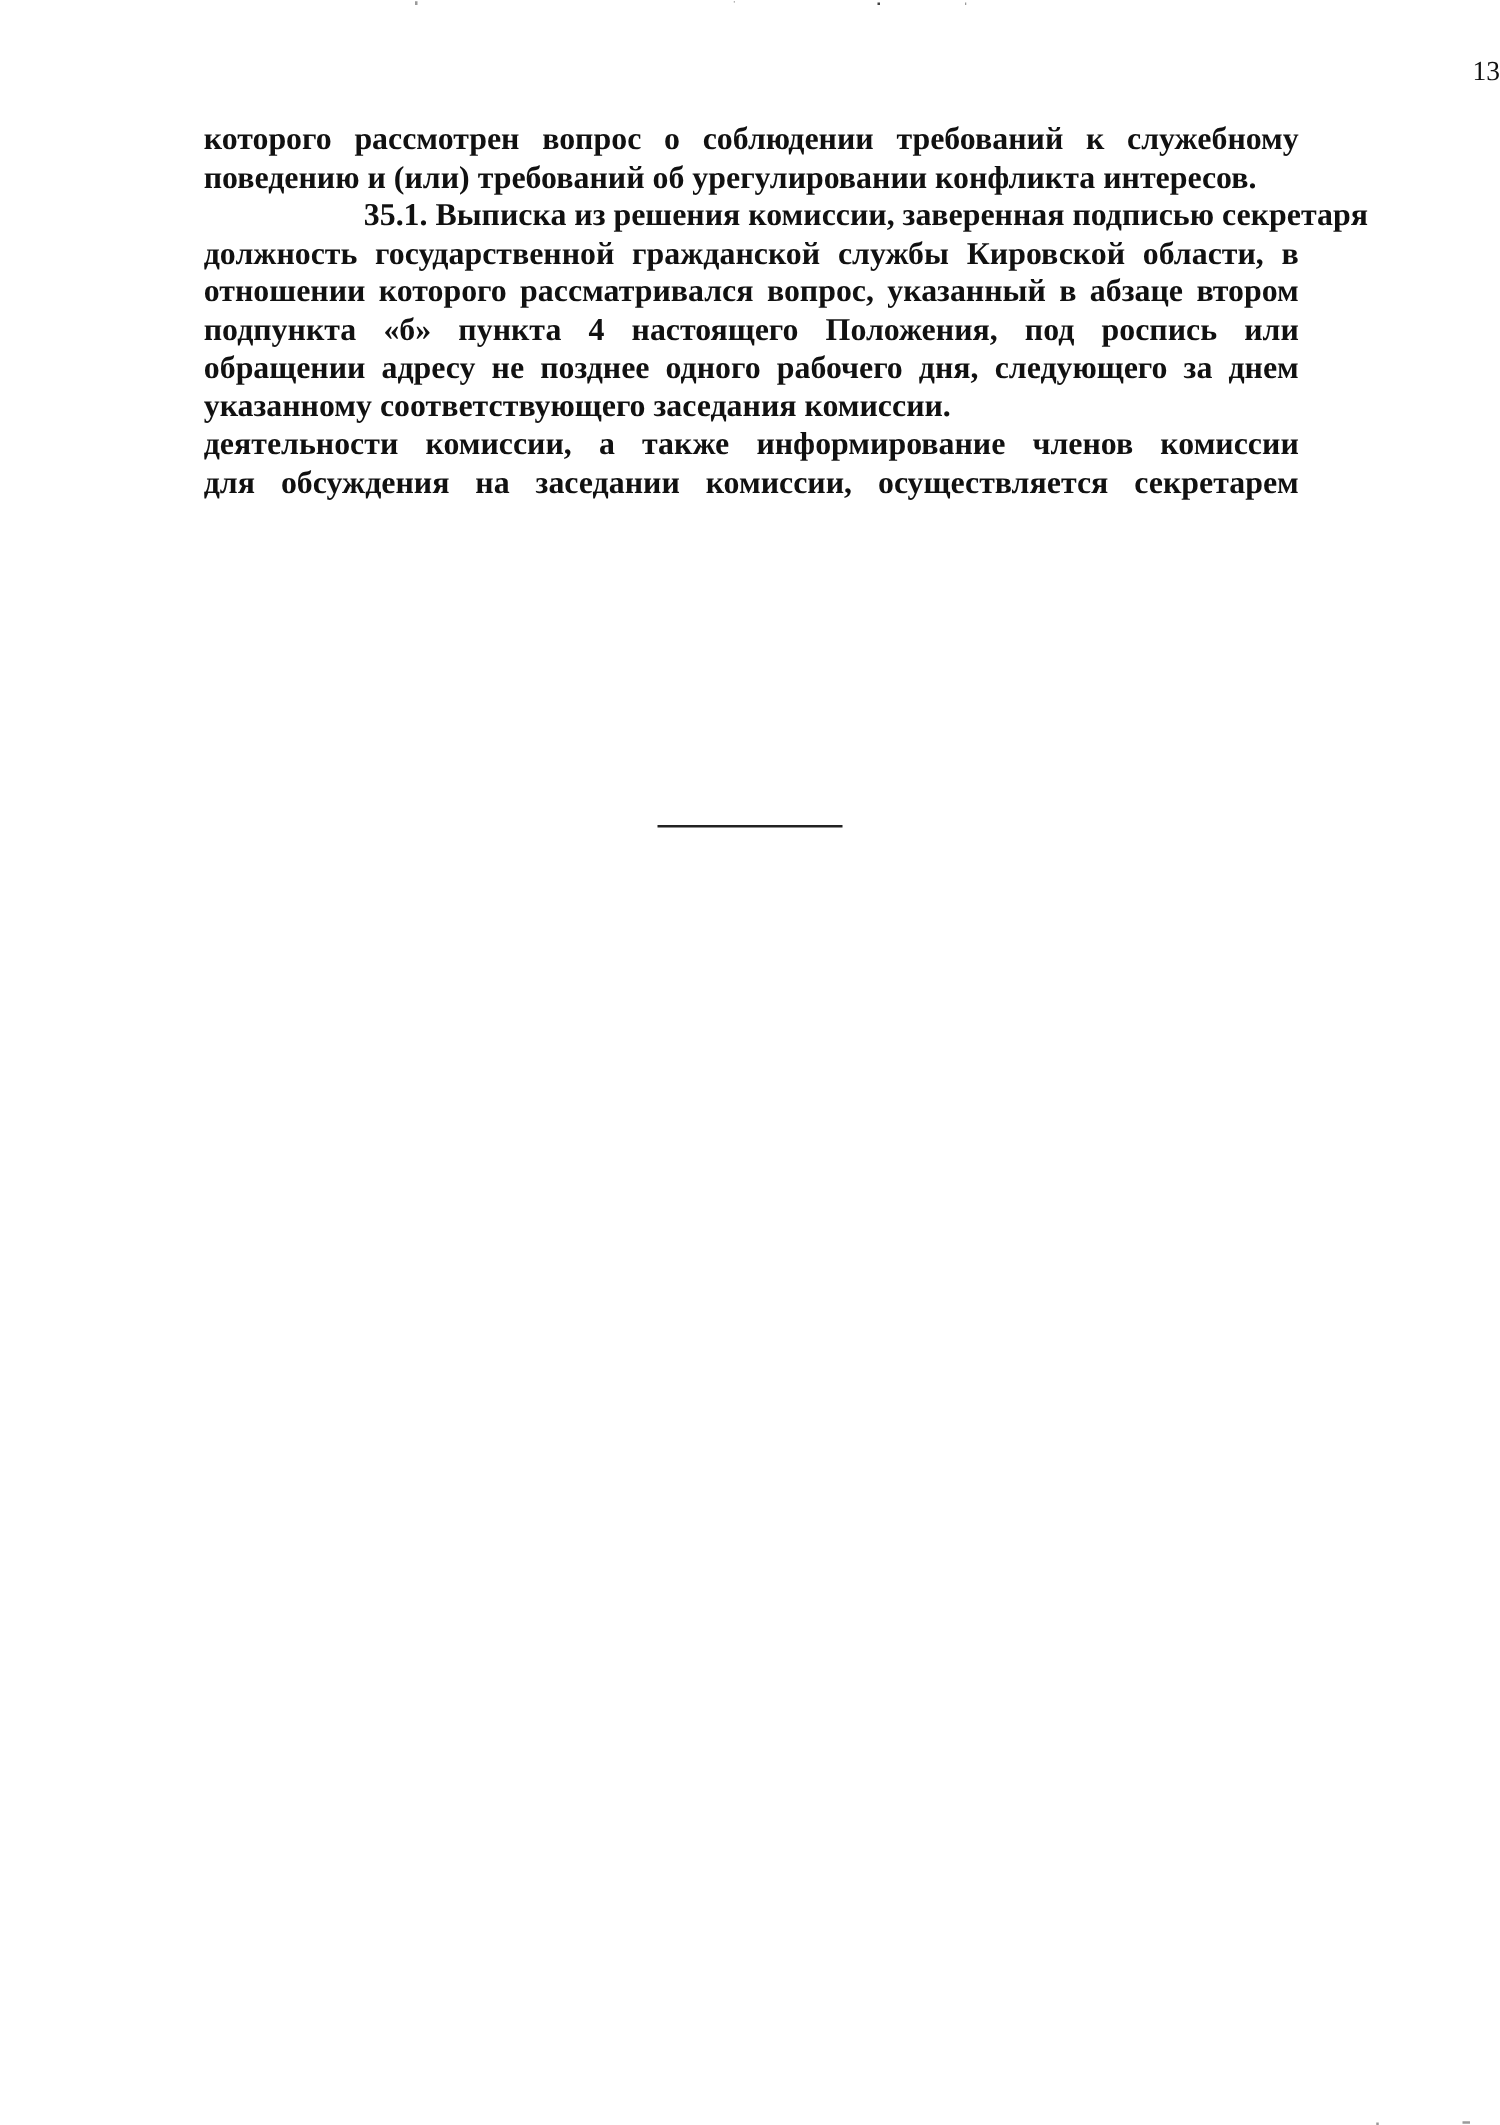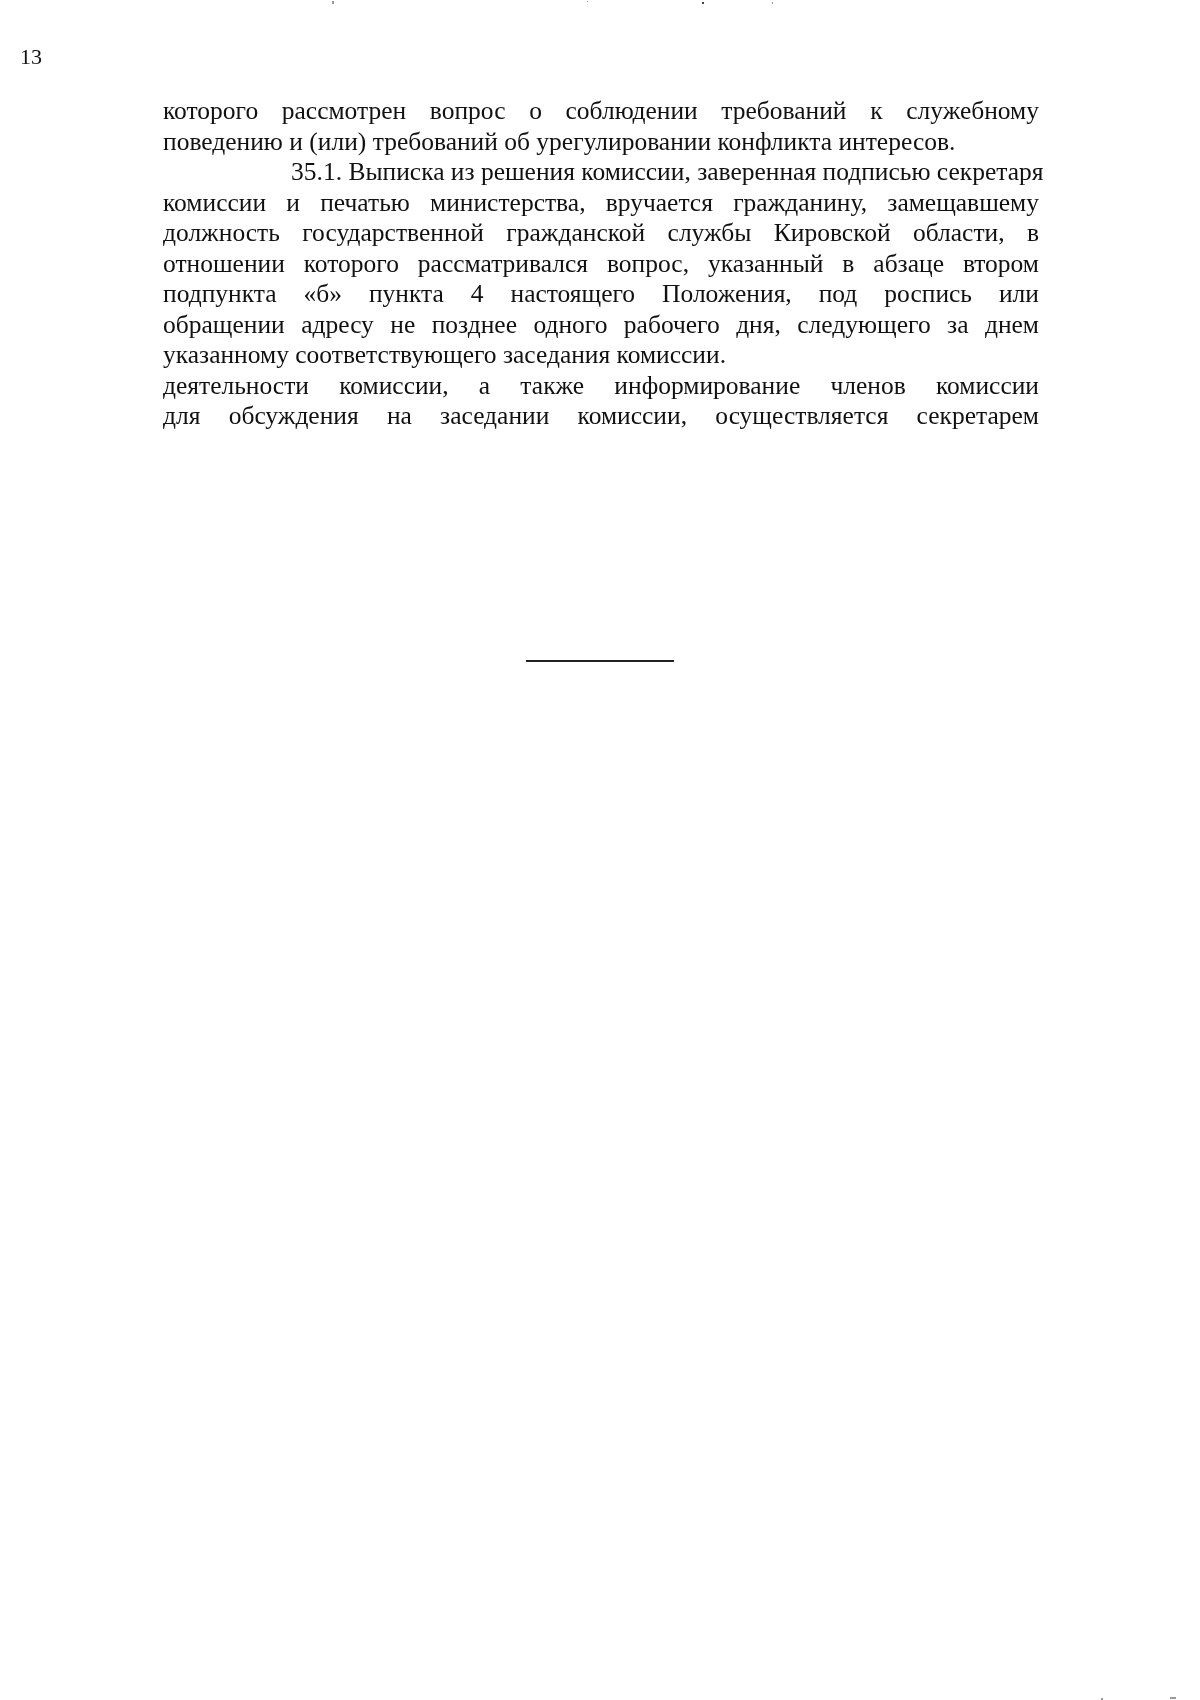--- a/index.html
+++ b/index.html
@@ -13,40 +13,41 @@
     position: relative;
     overflow: hidden;
     color: #111111;
     font-family: "Liberation Serif", "DejaVu Serif", serif;
   }
   .page-number {
     position: absolute;
     top: 44px;
     left: 0;
     width: 1200px;
-    text-align: left;
+    text-align: right;
     font-size: 22px;
     line-height: 26px;
     padding-left: 20px;
     box-sizing: border-box;
   }
   .body-text {
     position: absolute;
     top: 96px;
     left: 163px;
     width: 876px;
     font-size: 25.5px;
     line-height: 30.5px;
   }
   .line {
     display: block;
     height: 30.5px;
     white-space: nowrap;
     text-align: justify;
     text-align-last: justify;
+    font-weight: bold;
   }
   .line.last {
     text-align-last: left;
   }
   .line.indent {
     padding-left: 128px;
   }
   .divider {
     position: absolute;
     top: 660px;
@@ -69,21 +70,20 @@
 
   <div class="body-text">
 
     <div>
       <span class="line">которого рассмотрен вопрос о соблюдении требований к служебному</span>
       <span class="line last">поведению и (или) требований об урегулировании конфликта интересов.</span>
     </div>
 
     <div>
       <span class="line indent">35.1. Выписка из решения комиссии, заверенная подписью секретаря</span>
-      <span class="line">комиссии и печатью министерства, вручается гражданину, замещавшему</span>
       <span class="line">должность государственной гражданской службы Кировской области, в</span>
       <span class="line">отношении которого рассматривался вопрос, указанный в абзаце втором</span>
       <span class="line">подпункта «б» пункта 4 настоящего Положения, под роспись или</span>
       <span class="line">обращении адресу не позднее одного рабочего дня, следующего за днем</span>
       <span class="line last">указанному соответствующего заседания комиссии.</span>
     </div>
 
     <div>
       <span class="line">деятельности комиссии, а также информирование членов комиссии</span>
       <span class="line">для обсуждения на заседании комиссии, осуществляется секретарем</span>

